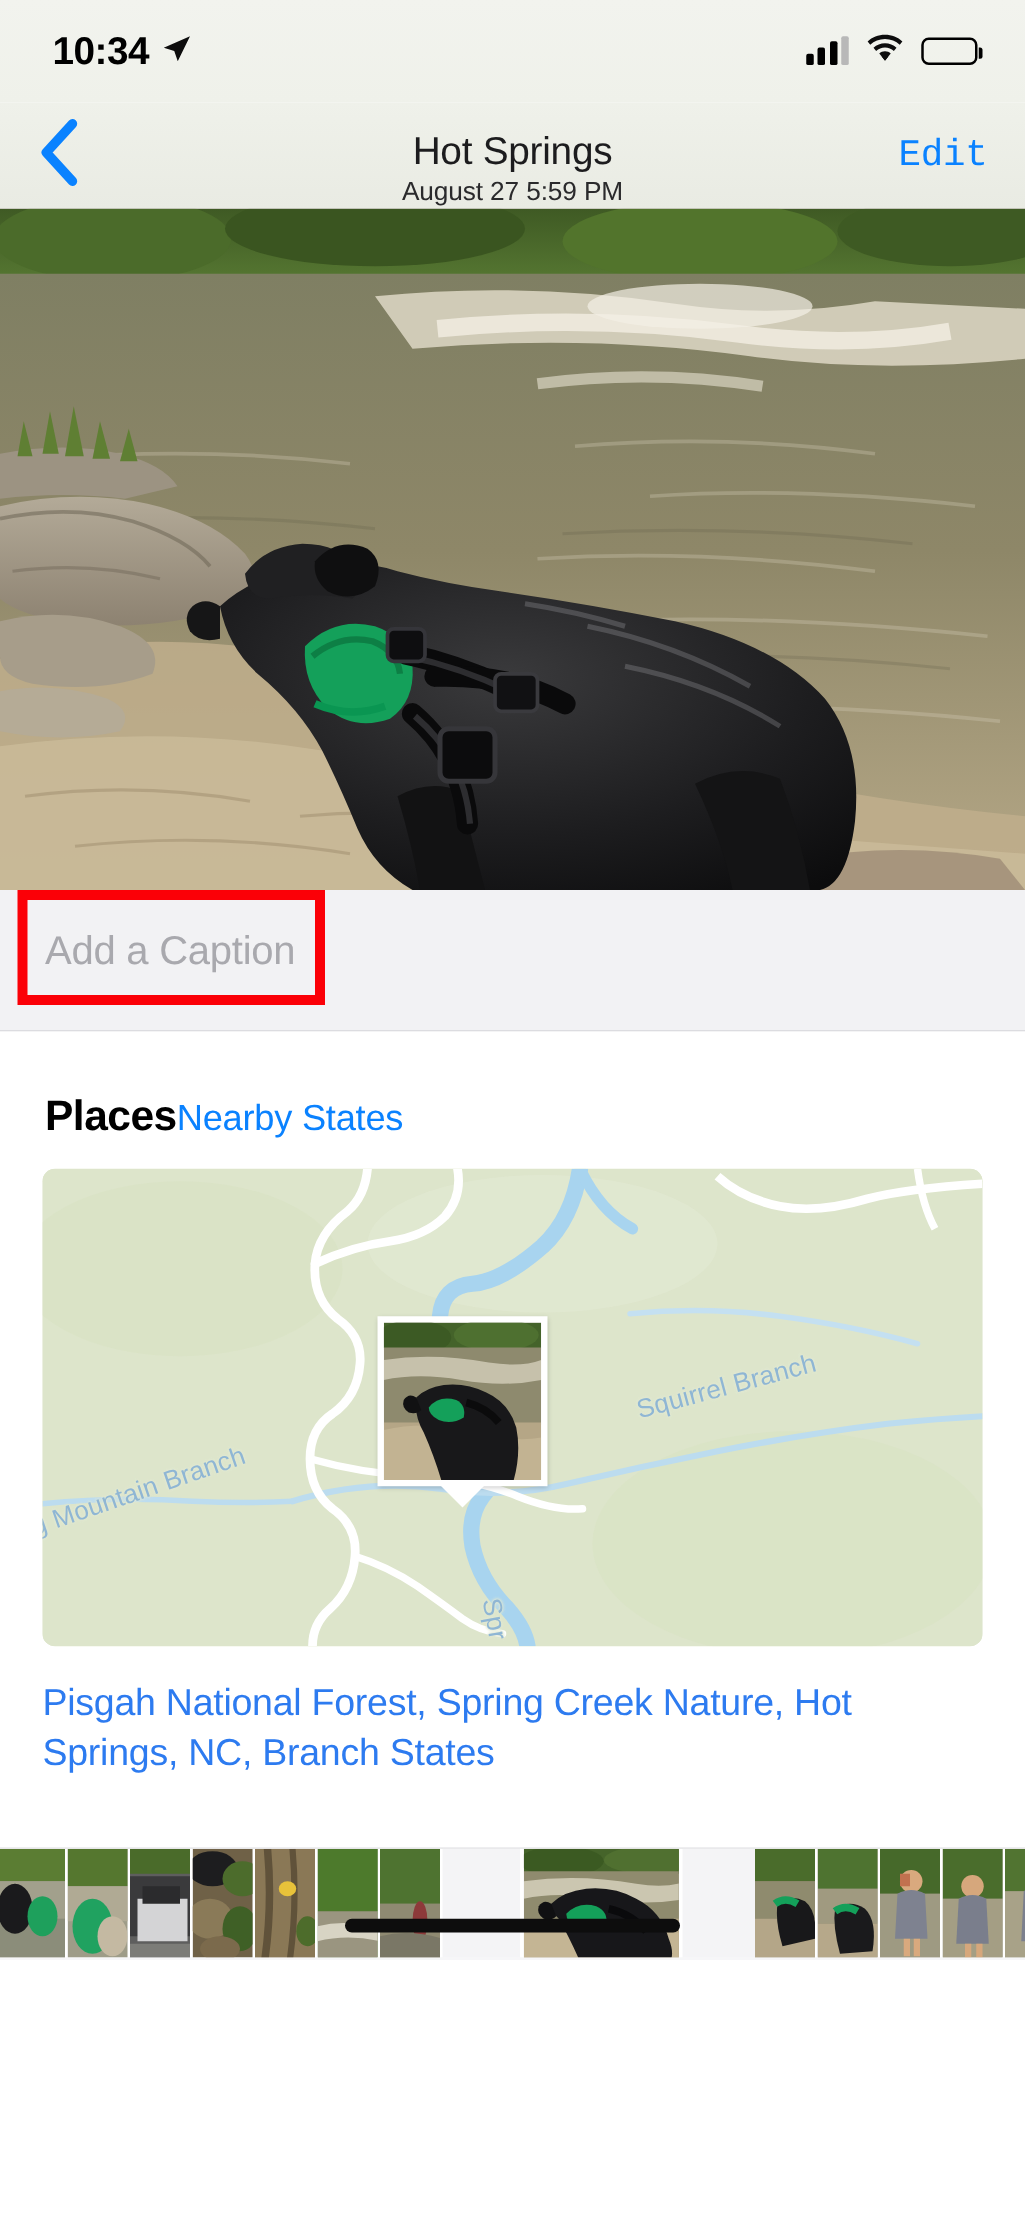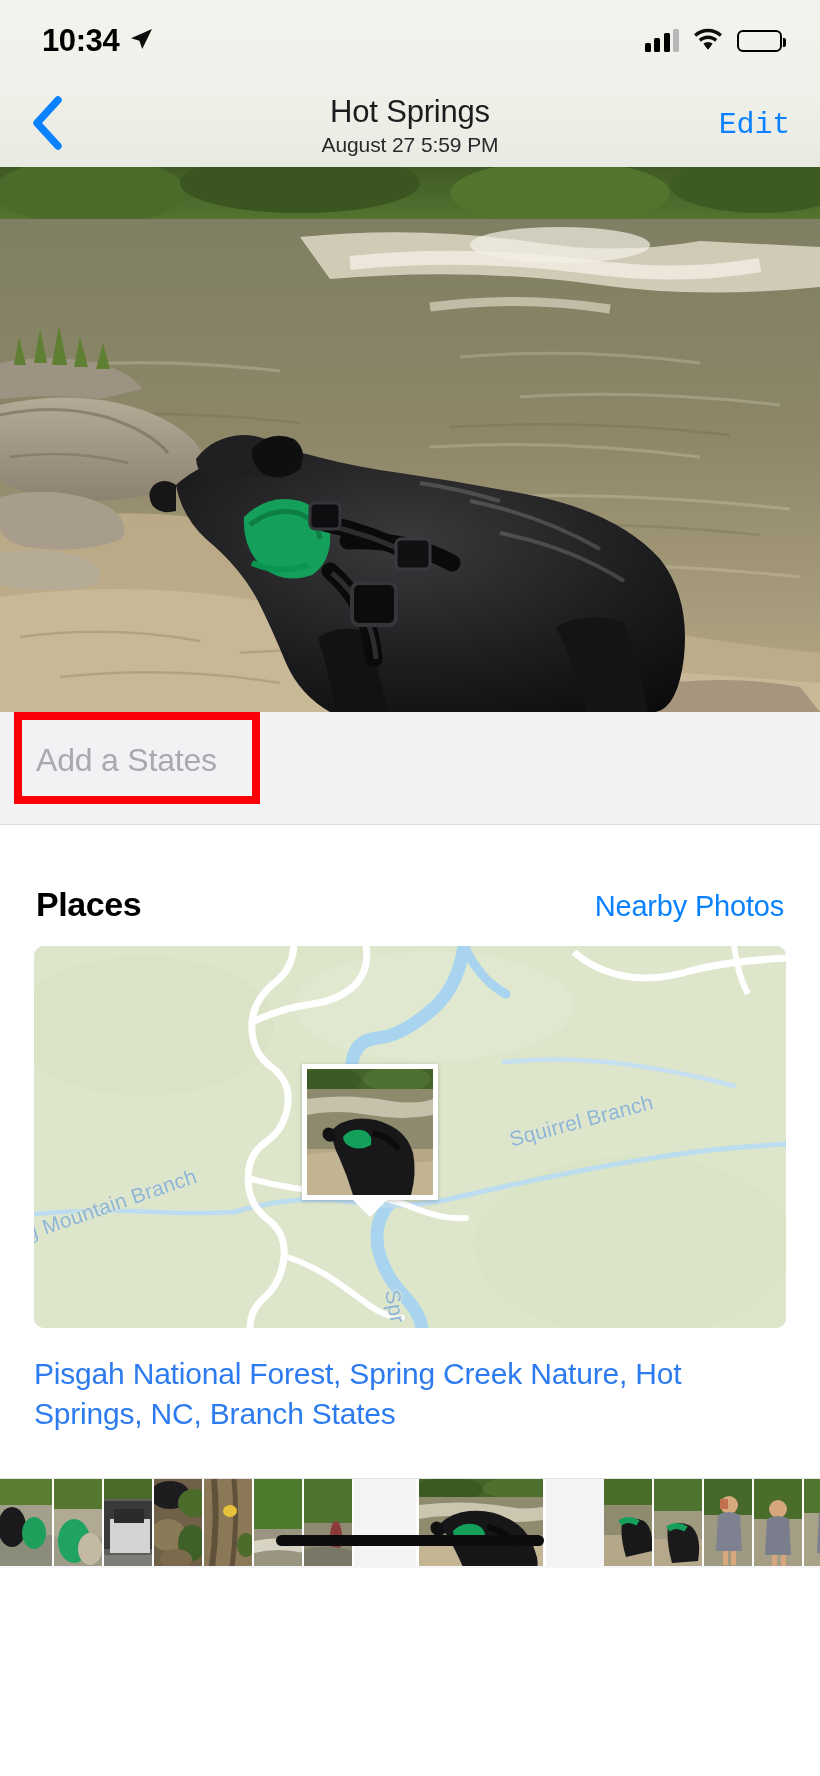--- a/index.html
+++ b/index.html
@@ -90,21 +90,21 @@
   }
 
   
   .nav-bar {
     position: absolute;
     top: 82px; left: 0;
     width: 820px;
     height: 85px;
     background: linear-gradient(180deg, #eff1ea 0%, #e9ebe3 100%);
     display: flex;
-    align-items: center;
+    align-items: flex-end;
   }
   .nav-back {
     position: absolute;
     left: 12px; top: 0;
     width: 70px; height: 85px;
     display: flex;
     align-items: center;
     justify-content: center;
   }
   .nav-title-wrap {
@@ -176,23 +176,21 @@
   
   .places-section {
     position: absolute;
     top: 826px; left: 0;
     width: 820px;
     background: #ffffff;
   }
   .places-header {
     display: flex;
     align-items: baseline;
-    justify-content: space-between;
-    padding: 30px 36px 22px 36px;
-    margin-top: 29px;
+    padding: 48px 36px 22px 36px;
   }
   .places-title {
     font-size: 34px;
     font-weight: bold;
     color: #000;
     letter-spacing: -0.4px;
   }
   .nearby-photos {
     font-size: 29px;
     color: #0a82ff;
@@ -484,28 +482,28 @@
 
       <g opacity="0.22" stroke="#c9c9cf" stroke-width="4" fill="none">
         <path d="M470 334 Q540 348 600 382"></path>
         <path d="M500 366 Q570 380 624 414"></path>
         <path d="M420 316 Q460 322 500 334"></path>
       </g>
     </svg>
   </div>
 
   <div class="caption-row">
-    <div class="caption-field">Add a States</div>
+    <div class="caption-field">Add a Caption</div>
   </div>
   <div class="caption-highlight"></div>
 
   <div class="places-section">
     <div class="places-header">
       <span class="places-title">Places</span>
-      <span class="nearby-photos">Nearby Photos</span>
+      <span class="nearby-photos">Nearby States</span>
     </div>
 
     <div class="map-wrap">
       <svg viewBox="0 0 752 382" preserveAspectRatio="none">
         <rect x="0" y="0" width="752" height="382" fill="#dde5cb"></rect>
 
         <ellipse cx="110" cy="80" rx="130" ry="70" fill="#d8e2c3" opacity="0.7"></ellipse>
         <ellipse cx="600" cy="300" rx="160" ry="90" fill="#d8e2c3" opacity="0.6"></ellipse>
         <ellipse cx="400" cy="60" rx="140" ry="55" fill="#e2e9d3" opacity="0.6"></ellipse>
 

